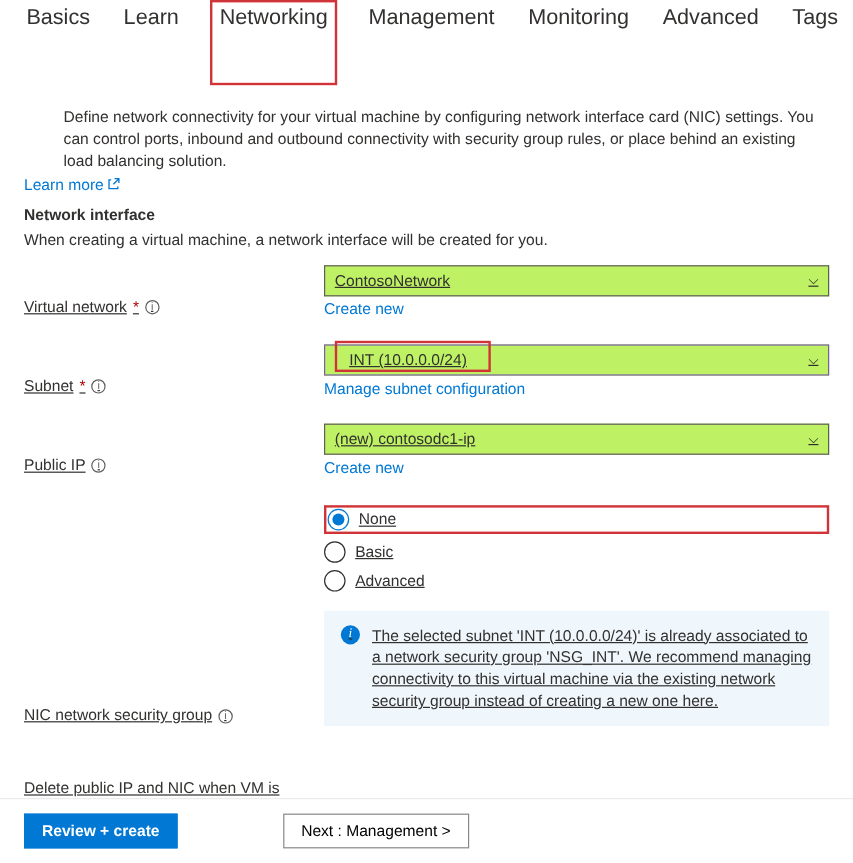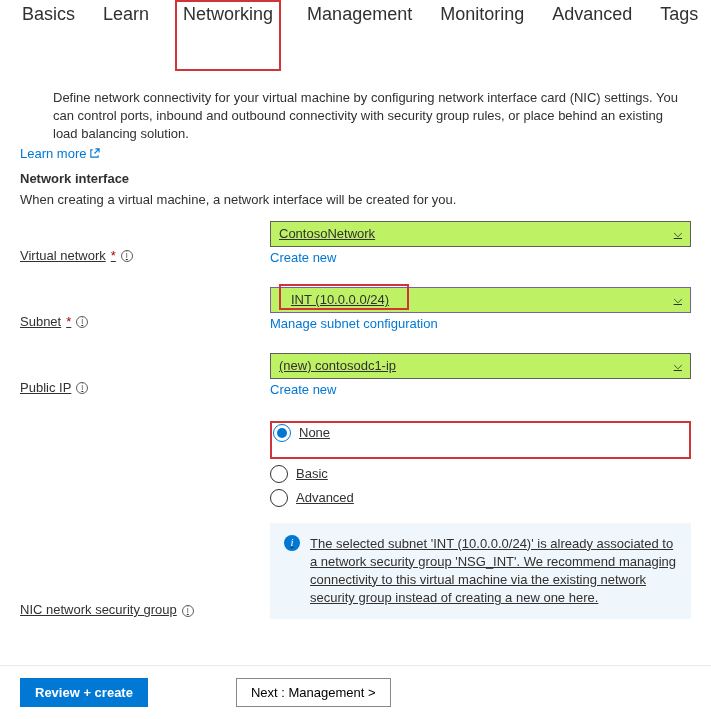--- a/index.html
+++ b/index.html
@@ -23,21 +23,21 @@
     .dropdown { display: flex; align-items: center; justify-content: space-between; border: 1px solid #605e5c; padding: 4px 8px; background: #bef264; cursor: pointer; height: 26px; width: 100%; }
     .dropdown.hi { border: 1.5px solid #7a5ea8; }
     .chev { font-size: 11px; color: #323130; }
     .sublink { color: #0078d4; font-size: 13px; cursor: pointer; margin-top: 3px; display: inline-block; }
     .redbox { border: 2.5px solid #d13438; padding: 0; display: inline-block; }
     .radio-group { display: flex; flex-direction: column; gap: 6px; margin-top: 2px; }
     .radio-item { display: flex; align-items: center; gap: 8px; cursor: pointer; }
     .radio { width: 18px; height: 18px; border: 1px solid #323130; border-radius: 50%; display: flex; align-items: center; justify-content: center; }
     .radio.checked { border-color: #0078d4; }
     .radio.checked::after { content: ''; width: 10px; height: 10px; background: #0078d4; border-radius: 50%; }
-    .radio-row-hi { border: 2.5px solid #d13438; padding: 1px 4px 15px 1px; display: inline-flex; }
+    .radio-row-hi { border: 2.5px solid #d13438; padding: 1px 4px 1px 1px; display: inline-flex; }
     .info-panel { background: #eff6fc; border: none; padding: 12px 14px; margin-top: 16px; display: flex; gap: 10px; line-height: 1.4; }
     .info-panel .icon { flex-shrink: 0; width: 16px; height: 16px; background: #0078d4; border-radius: 50%; color: #fff; display: flex; align-items: center; justify-content: center; font-size: 11px; font-style: italic; font-family: Georgia, serif; }
     .checkbox { width: 18px; height: 18px; border: 1px solid #323130; cursor: pointer; display: inline-flex; align-items: center; justify-content: center; }
     .footer { position: fixed; bottom: 0; left: 0; width: 711px; border-top: 1px solid #edebe9; background: #fff; padding: 12px 20px; display: flex; gap: 14px; align-items: center; }
     .btn { padding: 6px 14px; font-size: 13px; cursor: pointer; border: 1px solid #8a8886; background: #fff; }
     .btn.primary { background: #0078d4; color: #fff; border-color: #0078d4; font-weight: 600; }
     .spacer-row { height: 16px; }
     svg.ext { width: 11px; height: 11px; }
   </style>
 </head>

